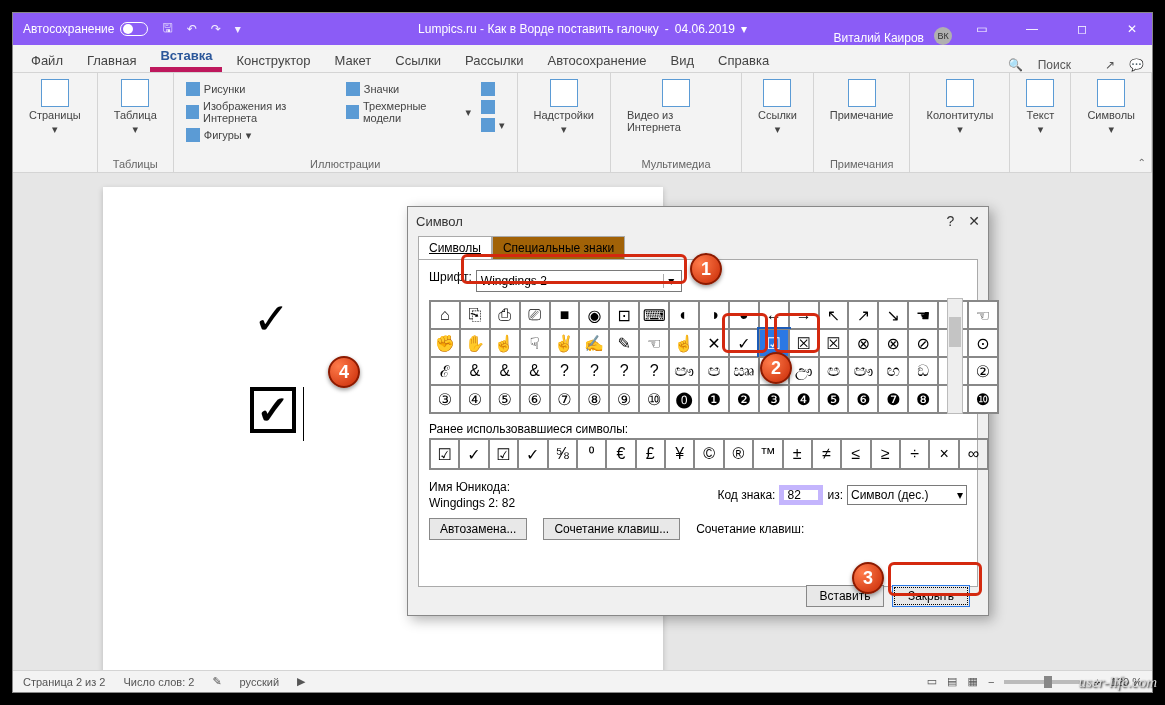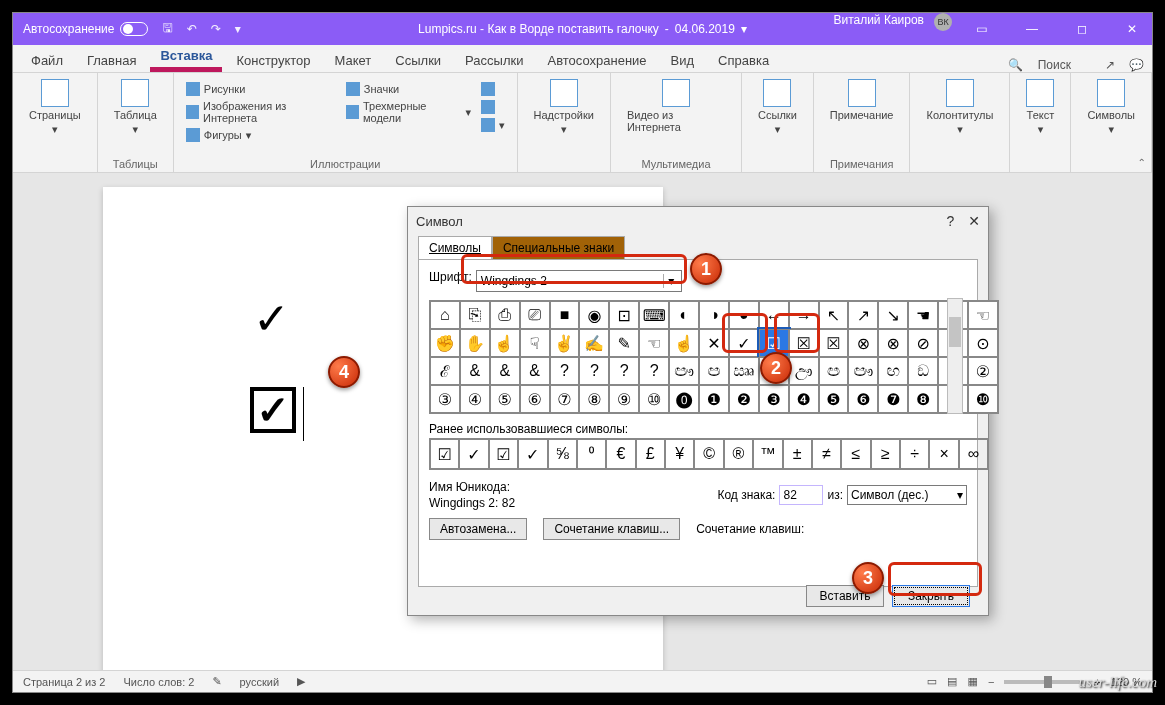--- a/index.html
+++ b/index.html
@@ -5,21 +5,21 @@
 * { box-sizing: border-box; margin: 0; padding: 0; font-family: "Segoe UI", sans-serif; }
 body { background: #000; width: 1165px; height: 705px; position: relative; overflow: hidden; }
 .outer-frame { position: absolute; top: 12px; left: 12px; width: 1141px; height: 681px; background: #fff; border: 1px solid #888; }
 .title-bar { height: 32px; background: #8b5cf6; color: #fff; display: flex; align-items: center; font-size: 12px; position: relative; }
 .title-bar .autosave { margin-left: 10px; display: flex; align-items: center; gap: 6px; }
 .toggle { width: 28px; height: 14px; border: 1px solid #fff; border-radius: 7px; position: relative; }
 .toggle::after { content: ""; position: absolute; left: 2px; top: 1px; width: 10px; height: 10px; background: #fff; border-radius: 50%; }
 .title-bar .qat { display: flex; gap: 14px; margin-left: 14px; align-items: center; }
 .title-bar .qat span { opacity: .9; }
 .doc-title { position: absolute; left: 50%; transform: translateX(-50%); display: flex; gap: 6px; }
-.title-bar .right { position: absolute; right: 0; display: flex; align-items: flex-start; gap: 10px; }
+.title-bar .right { position: absolute; right: 0; display: flex; align-items: flex-end; gap: 10px; }
 .title-bar .right .user { font-size: 12px; }
 .avatar { width: 18px; height: 18px; background: #b0b0b0; border-radius: 50%; font-size: 9px; display: flex; align-items: center; justify-content: center; color: #333; }
 .winbtn { width: 40px; height: 32px; display: flex; align-items: center; justify-content: center; }
 .tab-strip { height: 28px; background: #f3f3f3; display: flex; align-items: flex-end; padding: 0 8px; font-size: 13px; gap: 4px; border-bottom: 1px solid #d4d4d4; }
 .tab { padding: 4px 10px; color: #444; cursor: pointer; }
 .tab.active { border-bottom: 5px solid #be185d; color: #2b579a; font-weight: 600; }
 .tab-strip .right-tools { margin-left: auto; display: flex; align-items: center; gap: 14px; color: #555; font-size: 12px; }
 .ribbon { height: 100px; background: #f3f3f3; border-bottom: 1px solid #d4d4d4; display: flex; position: relative; }
 .group { border-right: 1px solid #d4d4d4; padding: 4px 10px 2px; display: flex; flex-direction: column; position: relative; }
 .group-label { font-size: 11px; color: #666; text-align: center; position: absolute; bottom: 2px; left: 0; right: 0; }
@@ -55,21 +55,21 @@
 .grid-row { display: flex; }
 .cell { width: 30px; height: 28px; border: 1px solid #888; display: flex; align-items: center; justify-content: center; font-size: 16px; background: #fff; cursor: pointer; }
 .cell.selected { background: #2b78e4; color: #fff; outline: 2px solid #1a5bb8; }
 .scroll-v { position: absolute; right: 14px; top: 38px; width: 16px; height: 116px; background: #eee; border: 1px solid #bbb; }
 .scroll-v .thumb { position: absolute; top: 18px; left: 1px; right: 1px; height: 30px; background: #c4c4c4; }
 .recent-lbl { margin-top: 8px; font-size: 12px; }
 .recent-row { display: flex; border: 1px solid #888; width: 560px; margin-top: 2px; }
 .rcell { width: 35px; height: 30px; border: 1px solid #888; display: flex; align-items: center; justify-content: center; font-size: 16px; }
 .unicode-row { display: flex; gap: 10px; margin-top: 10px; font-size: 12px; align-items: center; justify-content: center; }
 .unicode-col { display: flex; flex-direction: column; gap: 2px; }
-.code-input { width: 44px; height: 20px; border: 1px solid #c4b5fd; padding: 0 3px; font-size: 12px; }
+.code-input { width: 44px; height: 20px; border: 5px solid #c4b5fd; padding: 0 3px; font-size: 12px; }
 .from-select { width: 120px; height: 20px; border: 1px solid #7a7a7a; font-size: 12px; padding: 0 3px; position: relative; display: flex; align-items: center; }
 .from-select::after { content: "▾"; position: absolute; right: 3px; }
 .dlg-btn { height: 22px; padding: 0 10px; font-size: 12px; border: 1px solid #888; background: #e8e8e8; }
 .btn-row { display: flex; gap: 16px; margin-top: 8px; align-items: center; font-size: 12px; }
 .dlg-footer { position: absolute; bottom: 8px; right: 18px; display: flex; gap: 8px; }
 .dlg-footer .dlg-btn { width: 78px; }
 .dlg-footer .dlg-btn.close { outline: 1px dotted #000; outline-offset: -3px; border: 1px solid #2b78e4; }
 
 .callout { position: absolute; width: 32px; height: 32px; border-radius: 50%; background: radial-gradient(circle at 30% 30%, #ff7b4a, #c82a06); color: #fff; font-weight: bold; display: flex; align-items: center; justify-content: center; font-size: 18px; border: 2px solid #8b1a00; z-index: 50; box-shadow: 0 2px 4px rgba(0,0,0,.4); }
 .red-frame { position: absolute; border: 3px solid #d4290f; border-radius: 6px; z-index: 40; pointer-events: none; }

